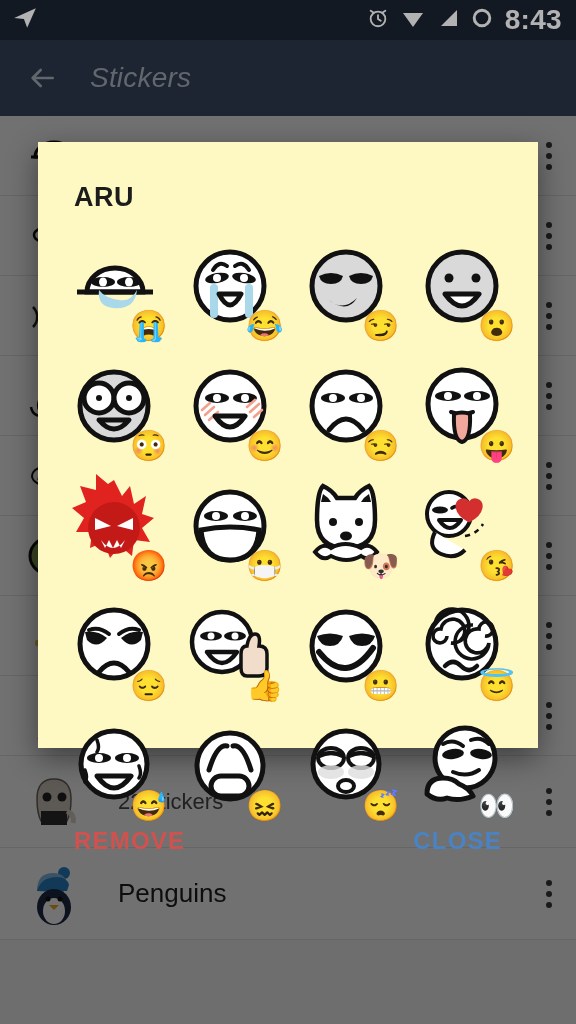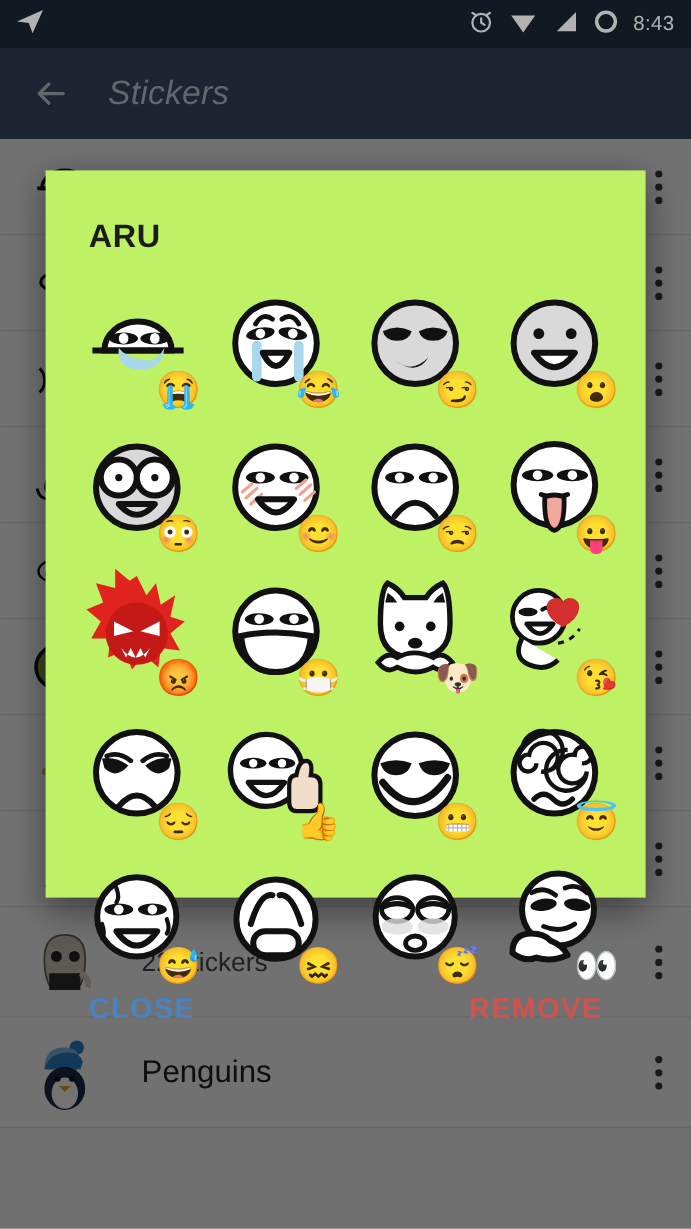--- a/index.html
+++ b/index.html
@@ -12,21 +12,21 @@
   #root { position:relative; width:576px; height:1024px; overflow:hidden; background:#f2f2f2; }
 
   
   .statusbar{
     position:absolute; left:0; top:0; width:576px; height:40px;
     background:#1b2533; display:flex; align-items:center;
     padding:0 14px 0 12px; z-index:5;
   }
   .sb-left{ display:flex; align-items:center; gap:8px; }
   .sb-right{ margin-left:auto; display:flex; align-items:center; gap:12px; }
-  .sb-time{ color:#ffffff; font-size:17px; font-weight:normal; letter-spacing:.3px; }
+  .sb-time{ color:#ffffff; font-size:28px; font-weight:bold; letter-spacing:.3px; }
   .ico{ display:block; }
 
   
   .appbar{
     position:absolute; left:0; top:40px; width:576px; height:76px;
     background:#2a3648; display:flex; align-items:center; z-index:5;font-style:italic;
   }
   .appbar .back{ width:56px; display:flex; justify-content:center; align-items:center; margin-left:14px; }
   .appbar .title{
     color:#8d949e; font-size:28px; margin-left:20px; letter-spacing:.2px;
@@ -46,21 +46,21 @@
   .dots{ margin-left:auto; width:26px; display:flex; flex-direction:column; align-items:center; gap:5px; }
   .dots i{ width:6px; height:6px; border-radius:50%; background:#3a3a3a; display:block; }
 
   
   .scrim{ position:absolute; left:0; top:116px; width:576px; height:908px; background:rgba(0,0,0,.55); z-index:2; }
   .scrim-top{ position:absolute; left:0; top:0; width:576px; height:116px; background:rgba(0,0,0,.30); z-index:6; pointer-events:none; }
 
   
   .dialog{
     position:absolute; left:38px; top:142px; width:500px; height:606px;
-    background:#bef264; z-index:8;
+    background:#fef9c3; z-index:8;
     box-shadow:0 10px 28px rgba(0,0,0,.45);
     display:flex; flex-direction:column;
   }
   .dlg-title{
     font-size:27px; font-weight:bold; color:#1c1c1c;
     padding:40px 0 0 36px; letter-spacing:.5px;
   }
   .grid{
     flex:1 1 auto; padding:14px 18px 0 18px;
     display:grid; grid-template-columns:repeat(4,1fr); grid-template-rows:repeat(5,120px);
@@ -607,18 +607,18 @@
               <path d="M44 58 q14 6 26 -2" stroke="#111" stroke-width="4" fill="none" stroke-linecap="round"></path>
               <path d="M18 80 q0 -16 16 -16 q10 0 16 6 q10 4 14 12 q-14 6 -26 2 q-10 4 -20 -4z" fill="#fff" stroke="#111" stroke-width="5" stroke-linejoin="round"></path>
             </svg>
         </div>
         <span class="badge">👀</span>
       </div>
 
     </div>
 
     <div class="actions">
+      <button class="btn btn-remove">REMOVE</button>
       <button class="btn btn-close">CLOSE</button>
-      <button class="btn btn-remove">REMOVE</button>
     </div>
   </div>
 
 </div>
 
 </body></html>

